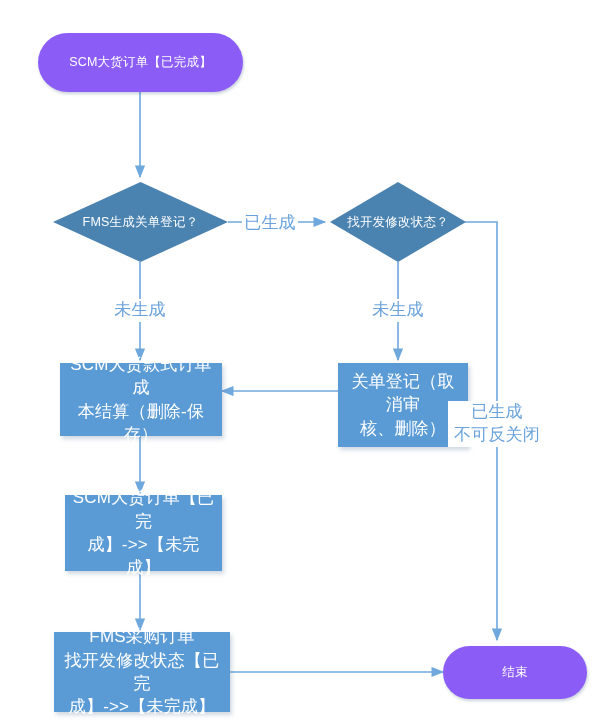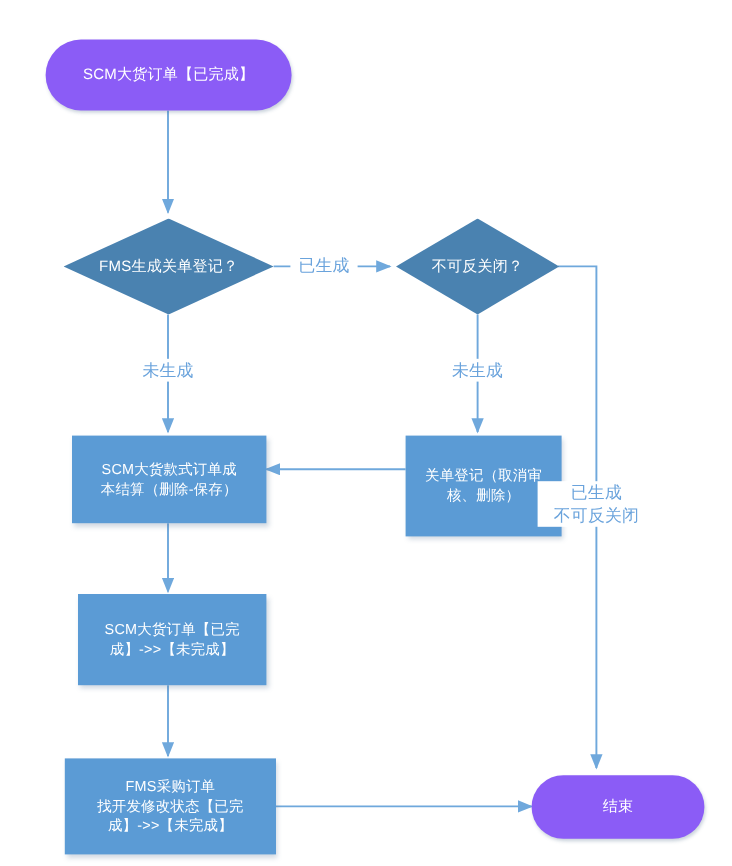--- a/index.html
+++ b/index.html
@@ -43,21 +43,21 @@
   }
   .node-terminator {
     background: #8b5cf6;
     border-radius: 40px;
     box-shadow: 1px 2px 3px rgba(80,110,140,0.30);
     font-size: 12.5px;
   }
   .node-process {
     background: #5B9BD5;
     box-shadow: 2px 3px 4px rgba(90,120,150,0.28);
-    font-size: 12px;
+    font-size: 17px;
     padding: 0 6px;
   }
   .diamond-wrap {
     position: absolute;
   }
   .diamond-shape {
     position: absolute;
     left: 0;
     top: 0;
     width: 100%;
@@ -72,21 +72,21 @@
     display: flex;
     align-items: center;
     justify-content: center;
     color: #ffffff;
     font-size: 12.5px;
     letter-spacing: 0.2px;
   }
   .edge-label {
     position: absolute;
     color: #6AA3DC;
-    font-size: 14px;
+    font-size: 17px;
     text-align: center;
     line-height: 1.35;
     white-space: pre-line;
     background: #ffffff;
     letter-spacing: 0.2px;
   }
 </style>
 </head>
 <body>
 
@@ -124,21 +124,21 @@
     <svg class="diamond-shape" viewBox="0 0 175 80" preserveAspectRatio="none">
       <polygon points="87.5,0 175,40 87.5,80 0,40" fill="#4A82B0"></polygon>
     </svg>
     <div class="diamond-label">FMS生成关单登记？</div>
   </div>
 
   <div class="diamond-wrap" style="left:330px; top:182px; width:136px; height:80px;">
     <svg class="diamond-shape" viewBox="0 0 136 80" preserveAspectRatio="none">
       <polygon points="68,0 136,40 68,80 0,40" fill="#4A82B0"></polygon>
     </svg>
-    <div class="diamond-label">不可反关闭？</div>
+    <div class="diamond-label">找开发修改状态？</div>
   </div>
 
   <div class="node node-process" style="left:60px; top:363px; width:162px; height:73px;">SCM大货款式订单成
 本结算（删除-保存）</div>
 
   <div class="node node-process" style="left:338px; top:363px; width:130px; height:84px;">关单登记（取消审
 核、删除）</div>
 
   <div class="node node-process" style="left:65px; top:495px; width:157px; height:76px;">SCM大货订单【已完
 成】-&gt;&gt;【未完成】</div>

